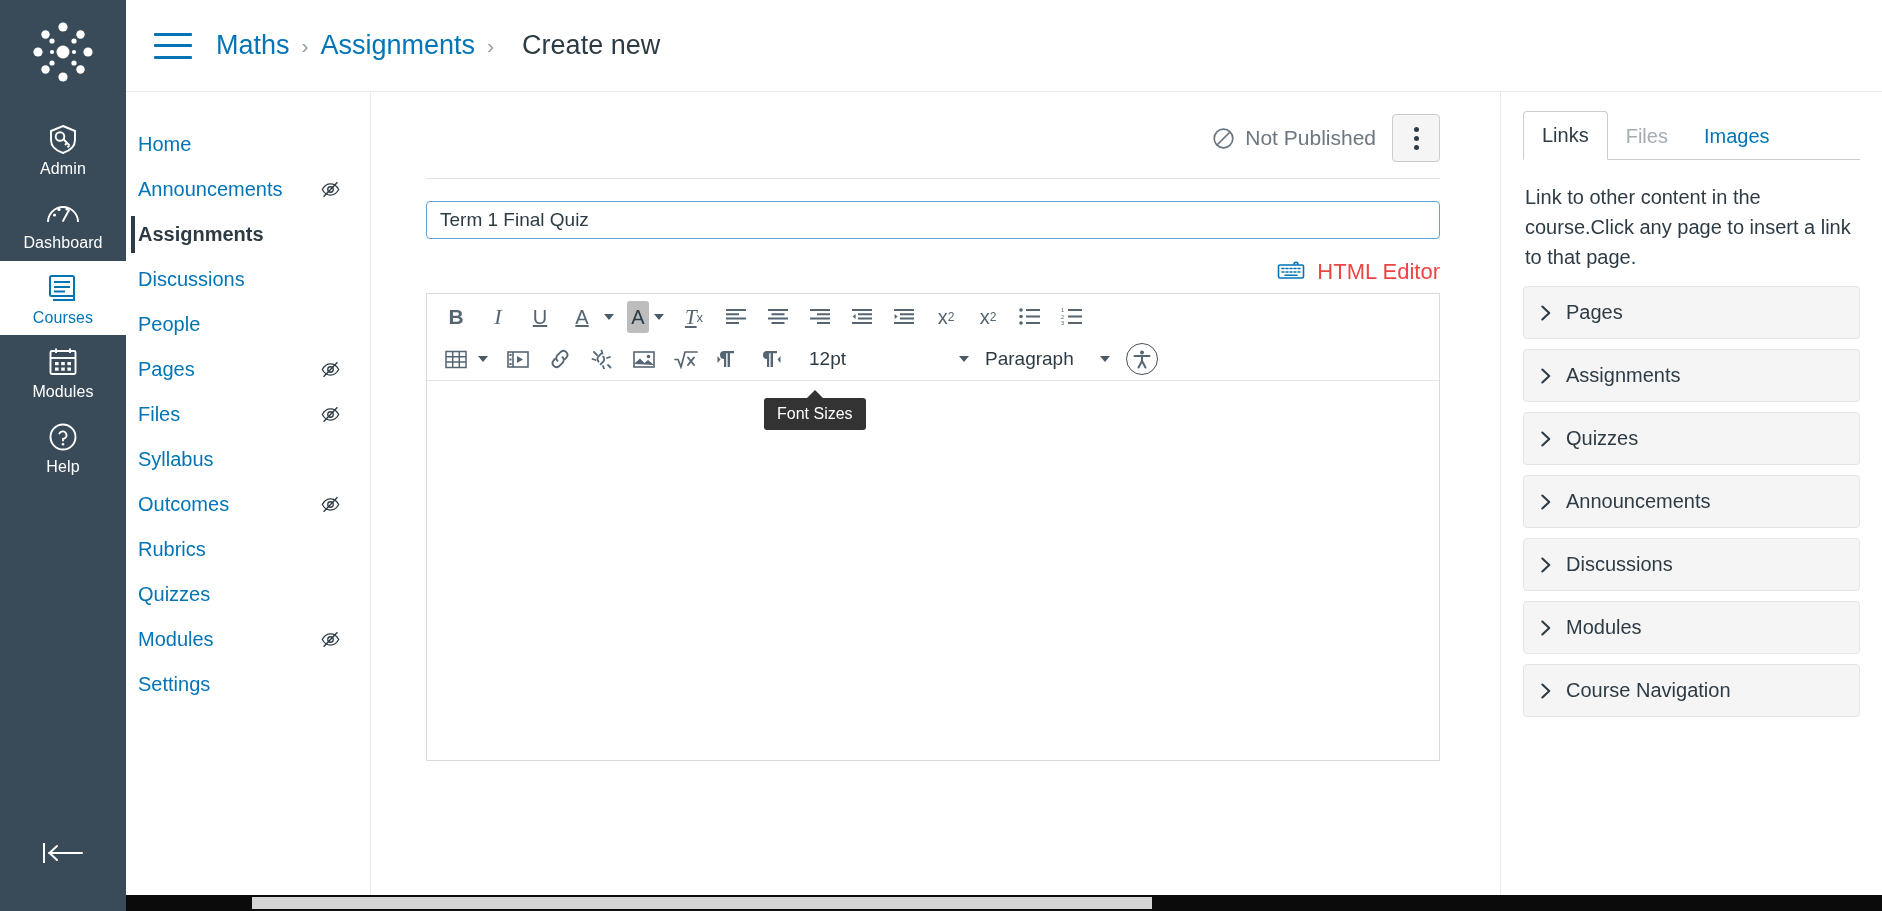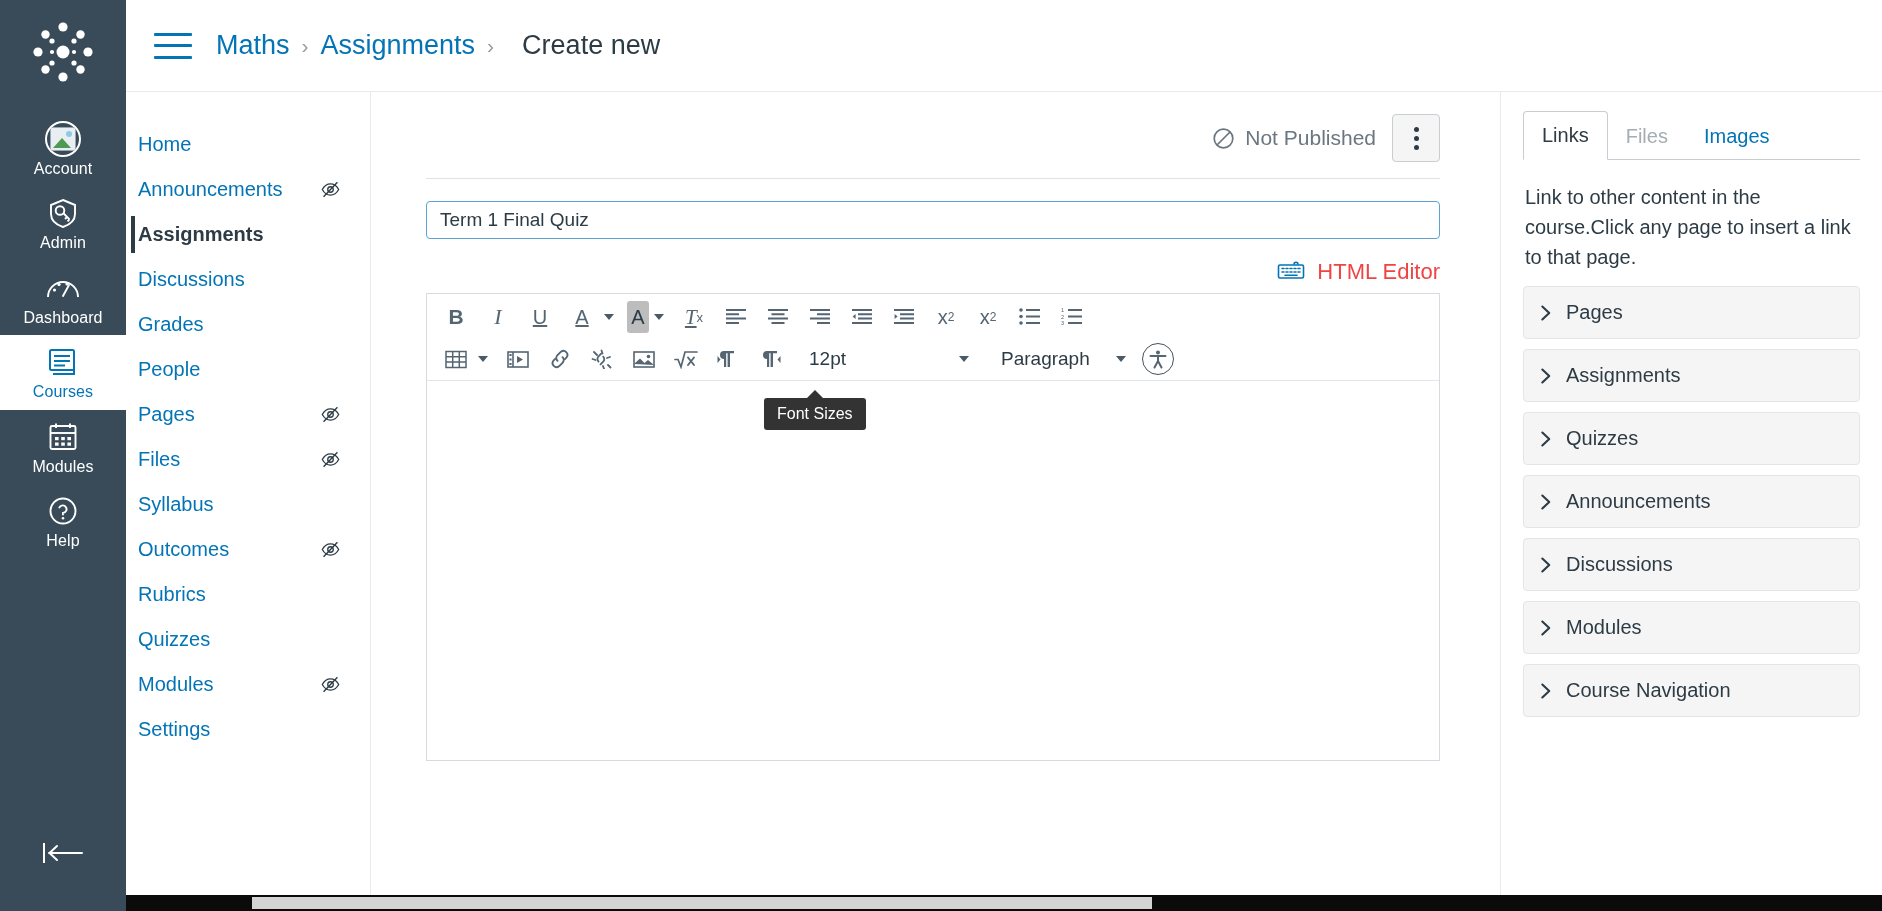--- a/index.html
+++ b/index.html
@@ -140,21 +140,21 @@
     border-radius:3px; user-select:none;
   }
   .tb-btn.hl-a { background: #bdbdbd; min-width:22px; }
   .caret-btn { width:16px; height:32px; display:flex; align-items:center; justify-content:center; cursor:pointer; margin-right:10px;}
   .caret { width:0;height:0;border-left:5px solid transparent;border-right:5px solid transparent;border-top:6px solid #4a5a66;}
   .select-box {
     display:flex; align-items:center; justify-content:space-between;
     height:32px; cursor:pointer; color:#2D3B45; font-size:19px;
   }
   .select-font { width:160px; margin-left: 14px; }
-  .select-para { width:125px; margin-left: 32px;}
+  .select-para { width:125px; margin-left: 16px;}
   .a11y-btn {
     width:32px;height:32px;border-radius:50%;border:1.5px solid #45525c;
     display:flex;align-items:center;justify-content:center;cursor:pointer;margin-left:16px;
   }
   .rce-body { background:#fff; height: 380px; border-top:1px solid #e3e6e8; position:relative; }
 
   .tooltip {
     position:absolute; background:#333; color:#fff; font-size:16px;
     padding:7px 13px; border-radius:3px; white-space:nowrap;
   }
@@ -224,28 +224,20 @@
           <circle cx="27" cy="27" r="2.6"></circle>
           <circle cx="49" cy="27" r="2.6"></circle>
           <circle cx="27" cy="49" r="2.6"></circle>
           <circle cx="49" cy="49" r="2.6"></circle>
           <circle cx="27" cy="38" r="2.1"></circle>
           <circle cx="49" cy="38" r="2.1"></circle>
         </g>
       </svg>
     </div>
 
-    <a class="gn-item">
-      <span class="gn-icon">
-        <span class="gn-avatar">
-            <span class="broken-img"></span>
-          </span>
-      </span>
-      <span class="gn-label">Account</span>
-    </a>
 
     <a class="gn-item">
       <span class="gn-icon">
         <svg width="32" height="32" viewBox="0 0 32 32" fill="none" stroke="#fff" stroke-width="1.9">
           <path d="M16 3 L28 8 V17 C28 24 22 28 16 30 C10 28 4 24 4 17 V8 Z"></path>
           <circle cx="13" cy="13.5" r="4.3"></circle>
           <path d="M16.2 16 L22.5 22.3 M20 20 L18 22 M22.5 22.3 L20.5 24.3"></path>
         </svg>
       </span>
       <span class="gn-label">Admin</span>
@@ -345,23 +337,20 @@
               <path d="M3 19.5 L19 2.5" stroke-width="1.6"></path>
             </svg>
           </div>
           <div class="cn-item active">
             <span>Assignments</span>
           </div>
           <div class="cn-item">
             <span>Discussions</span>
           </div>
           <div class="cn-item">
-            <span>Grades</span>
-          </div>
-          <div class="cn-item">
             <span>People</span>
           </div>
           <div class="cn-item">
             <span>Pages</span>
             <svg class="cn-eye" viewBox="0 0 22 22" fill="none" stroke="#2D3B45" stroke-width="1.5">
               <path d="M1.5 11 C4 6.5 7.5 4.5 11 4.5 C14.5 4.5 18 6.5 20.5 11 C18 15.5 14.5 17.5 11 17.5 C7.5 17.5 4 15.5 1.5 11 Z"></path>
               <circle cx="11" cy="11" r="3.2"></circle>
               <path d="M3 19.5 L19 2.5" stroke-width="1.6"></path>
             </svg>
           </div>

